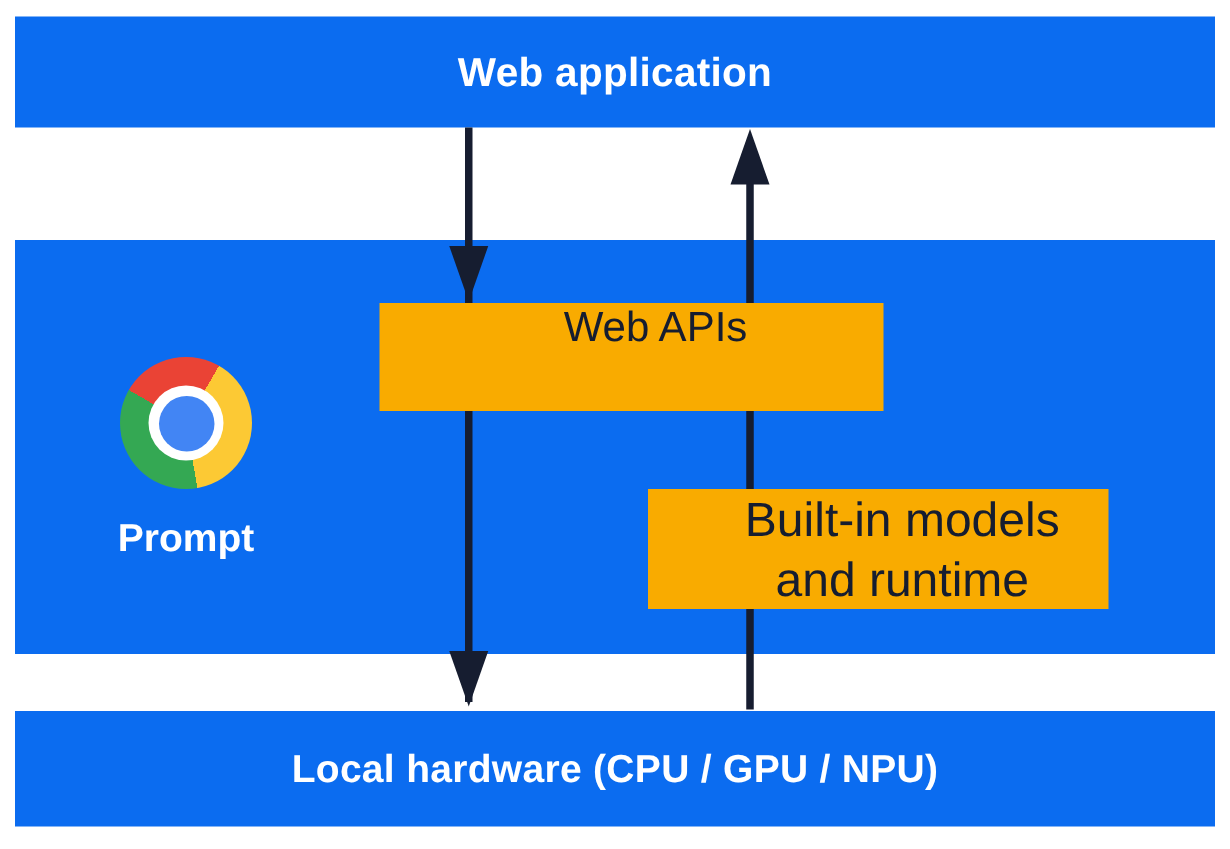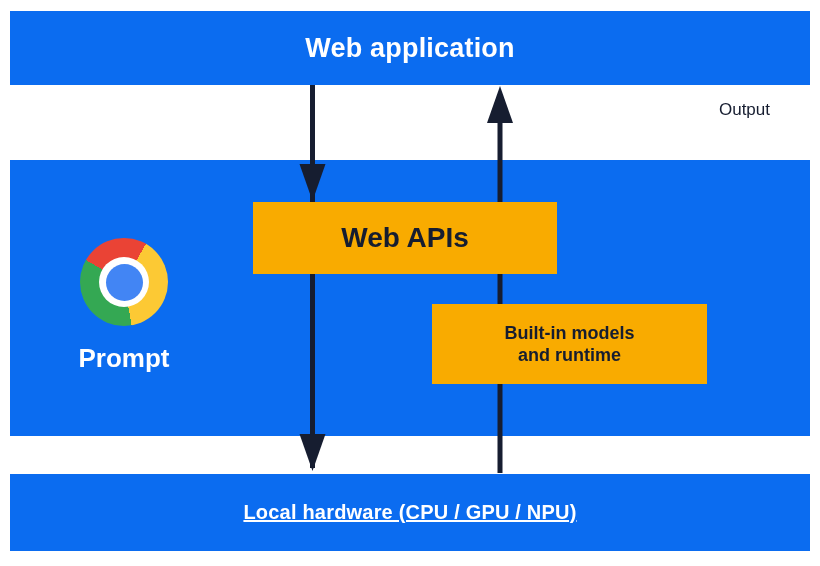--- a/index.html
+++ b/index.html
@@ -57,35 +57,36 @@
   }
   .arrows line    { stroke: var(--ink); stroke-width: 5; }
   .arrows polygon { fill: var(--ink); }
 
   
   .yellow-box {
     position: absolute;
     background: var(--yellow);
     z-index: 4;
     display: flex;
-    align-items: center;
+    align-items: flex-start;
     justify-content: center;
     text-align: center;
     color: var(--ink);
-    font-weight: 700;
+    font-weight: 400;
+    padding-left: 32px;
   }
   .web-apis-box {
     left: 253px; top: 202px;
     width: 304px; height: 72px;
     font-size: 28px;
   }
   .builtin-box {
-    left: 432px; top: 304px;
+    left: 432px; top: 326px;
     width: 275px; height: 80px;
-    font-size: 18px;
+    font-size: 32px;
     line-height: 1.25;
   }
   .two-line { white-space: pre-line; }
 
   
   .chrome-logo {
     position: absolute;
     left: 80px; top: 238px;
     width: 88px; height: 88px;
     border-radius: 50%;
@@ -125,21 +126,20 @@
 </head>
 <body>
 
 <div class="canvas">
 
   <div class="layer-bar top-bar">
     <span class="bar-label">Web application</span>
   </div>
 
   <div class="io-block io-output">
-    <div class="io-title">Output</div>
   </div>
 
   <div class="layer-bar middle-bar"></div>
 
   <svg class="arrows" width="820" height="566" viewBox="0 0 820 566">
     <g>
       <line x1="312.5" y1="85" x2="312.5" y2="468"></line>
       <polygon points="299.5,164 325.5,164 312.5,201"></polygon>
       <polygon points="299.5,434 325.5,434 312.5,471"></polygon>
     </g>
@@ -158,16 +158,16 @@
 
   <div class="yellow-box web-apis-box">
     <span>Web APIs</span>
   </div>
   <div class="yellow-box builtin-box">
     <span class="two-line">Built-in models
 and runtime</span>
   </div>
 
   <div class="layer-bar bottom-bar">
-    <span class="bar-label" style="font-size:20px;text-decoration:underline;">Local hardware (CPU / GPU / NPU)</span>
+    <span class="bar-label" style="font-size:26px;">Local hardware (CPU / GPU / NPU)</span>
   </div>
 
 </div>
 
 </body></html>

